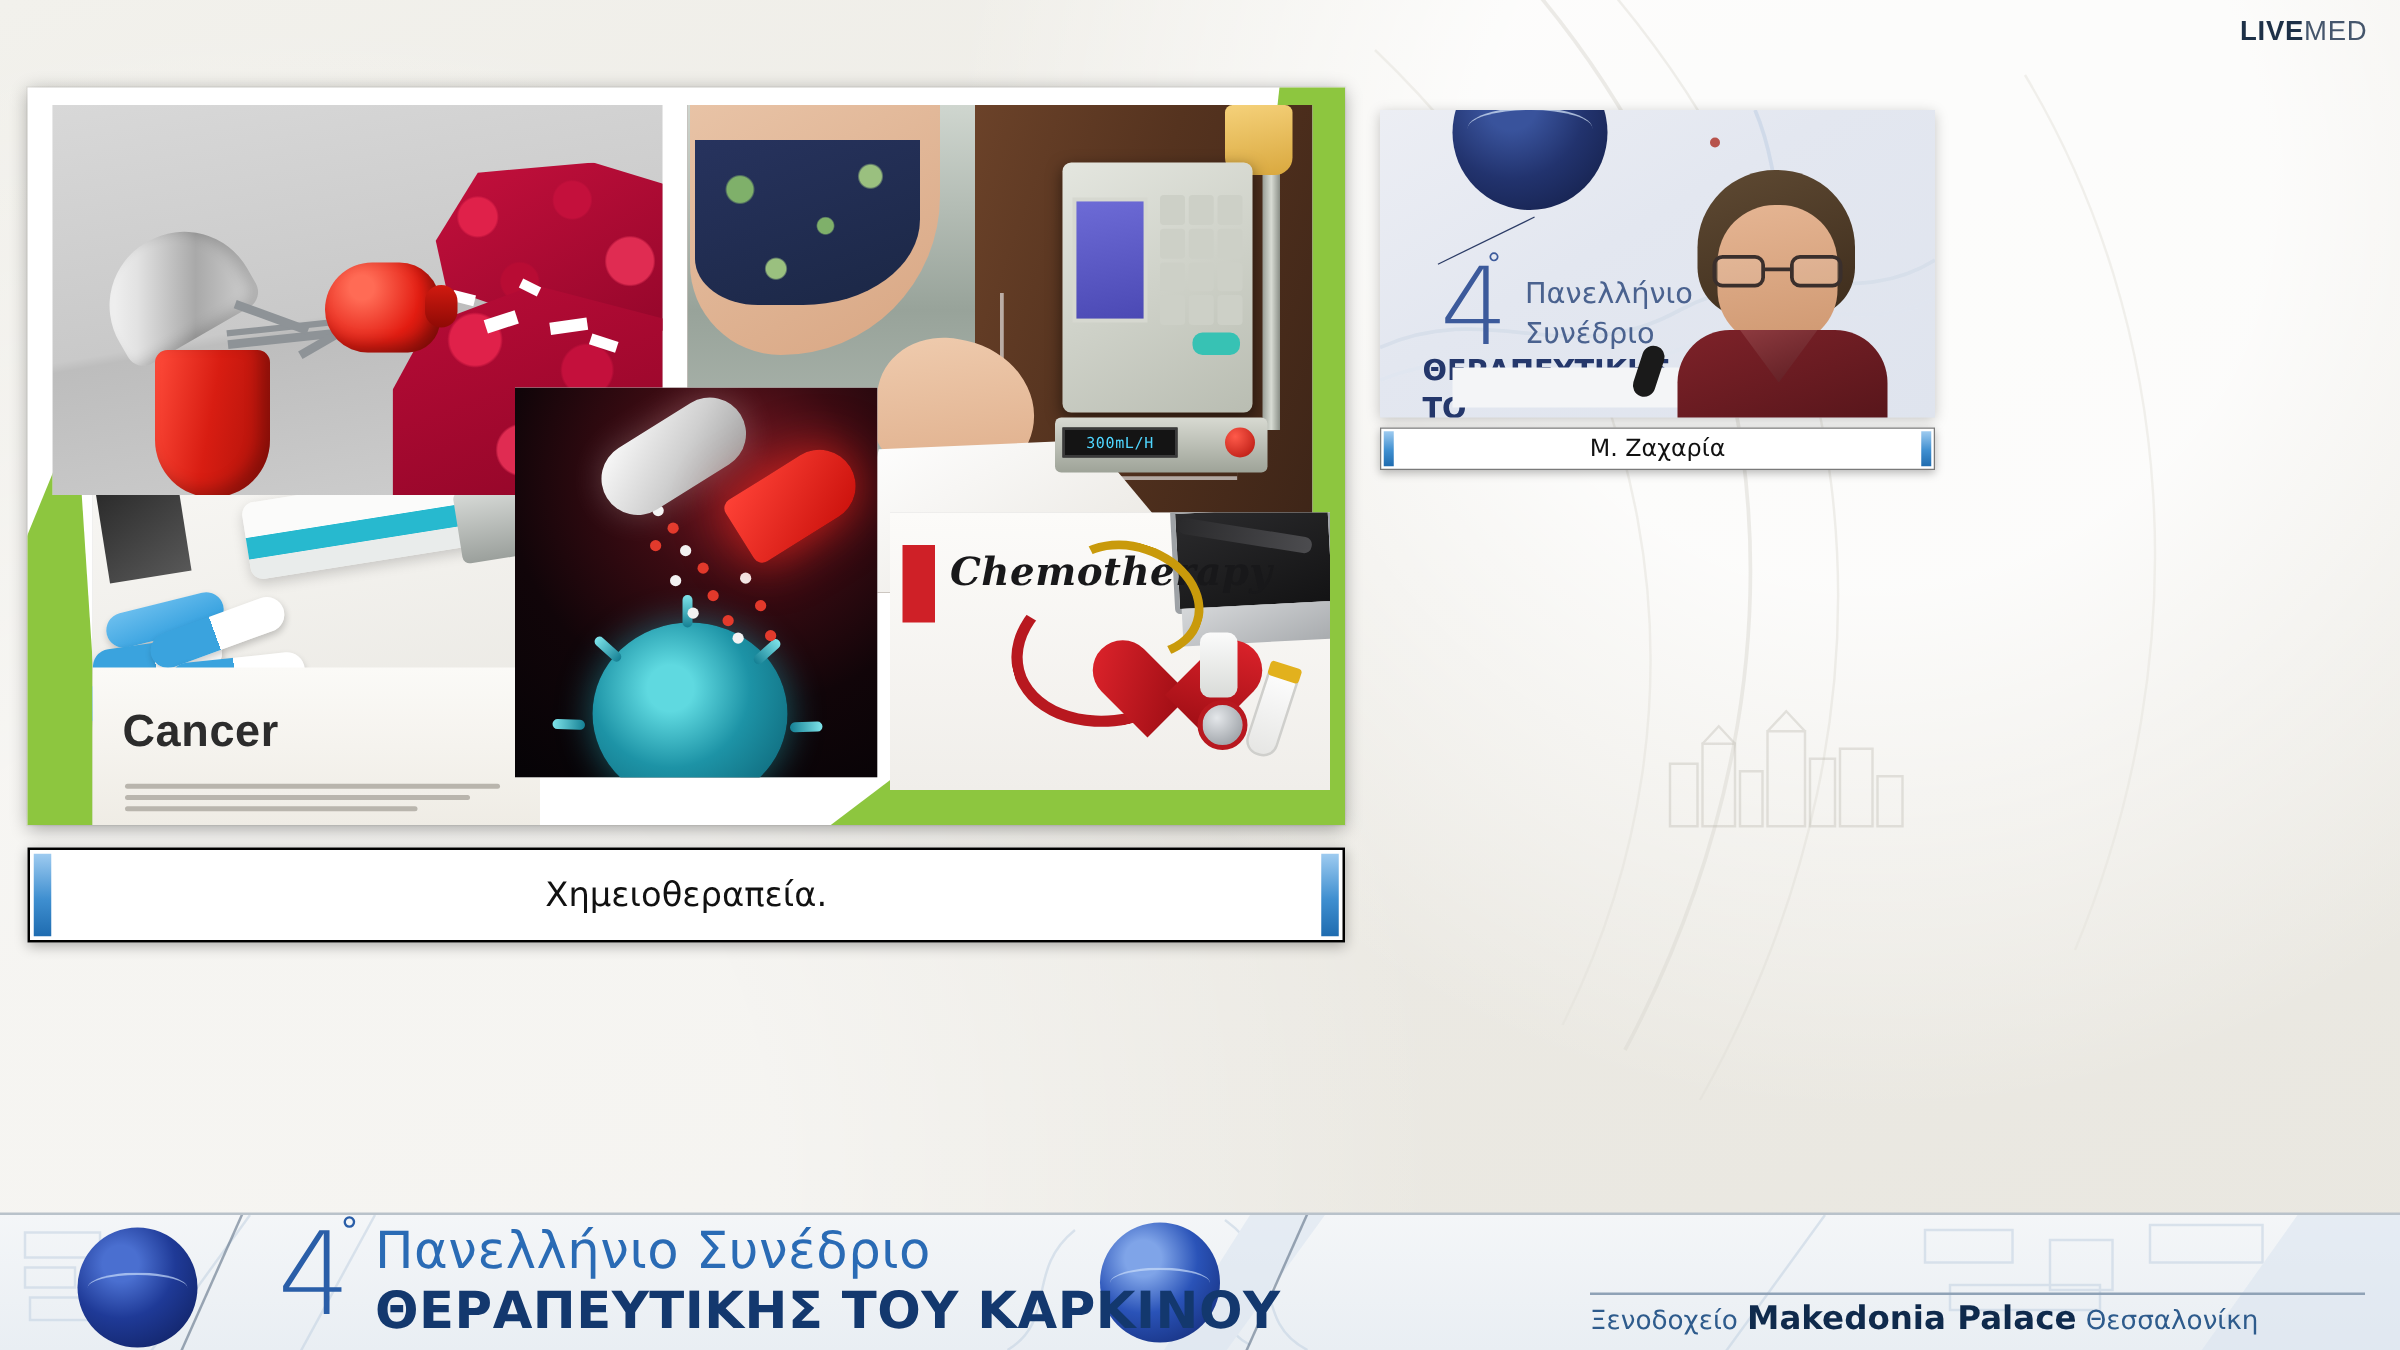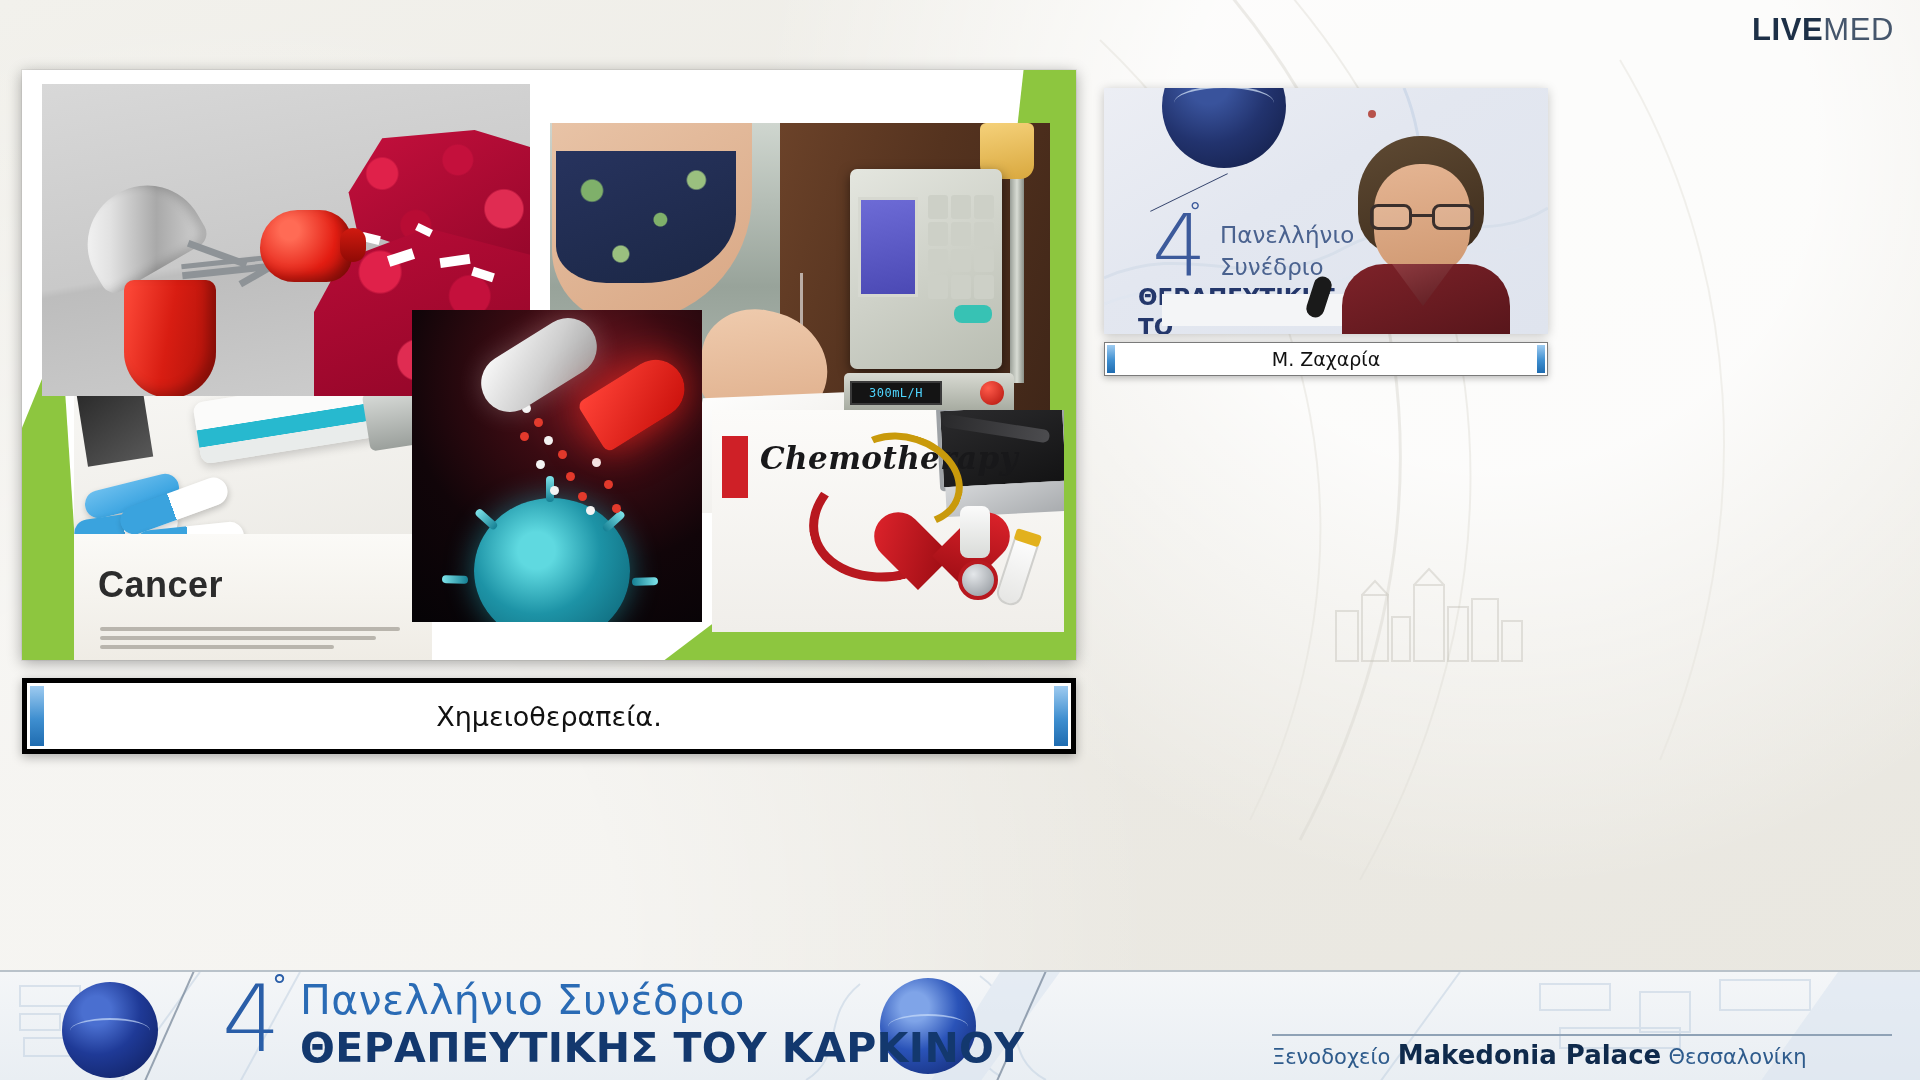--- a/index.html
+++ b/index.html
@@ -20,21 +20,21 @@
   }
   #bg-arcs { position:absolute; inset:0; opacity:.5; }
   #bg-city {
     position:absolute; left:1330px; top:555px; width:200px; height:110px;
     opacity:.35;
   }
 
   
   #livemed {
     position:absolute; right:26px; top:14px;
-    font-size:31px; letter-spacing:.6px; line-height:1;
+    font-size:22px; letter-spacing:.6px; line-height:1;
     color:#1d3047; white-space:nowrap;
   }
   #livemed .lm-live { font-weight:bold; }
   #livemed .lm-med  { font-weight:400; color:#45566c; }
 
   
   #slide-panel {
     position:absolute; left:22px; top:70px; width:1054px; height:590px;
     background:#ffffff;
     box-shadow:0 3px 14px rgba(0,0,0,.33), 0 0 0 1px rgba(0,0,0,.05);
@@ -122,21 +122,21 @@
       radial-gradient(circle at 44% 72%, #e02c52 0 10%, transparent 11%),
       radial-gradient(circle at 82% 74%, #b80c34 0 9%, transparent 10%),
       linear-gradient(160deg,#bb0c38,#8c0526);
     clip-path:polygon(12% 22%, 48% 6%, 100% 22%, 100% 100%, 0 100%, 0 48%);
   }
   .pp-shard {
     position:absolute; background:#fff; transform:rotate(var(--r,0deg));
   }
 
   
-  #photo-infusion { left:528px; top:14px; width:500px; height:390px;margin-top:39px; }
+  #photo-infusion { left:528px; top:14px; width:500px; height:390px; }
   .inf-bg { position:absolute; inset:0;
     background:linear-gradient(110deg,#4a2d1d 0%,#6b4229 36%,#55331f 62%,#3c2417 100%); }
   .inf-wall { position:absolute; left:0; top:0; width:46%; height:100%;
     background:linear-gradient(180deg,#cfd6cf,#98a39a 42%,#c3cbc4 100%); }
   .inf-arm {
     position:absolute; left:2px; top:0; width:200px; height:200px;
     background:linear-gradient(150deg,#e8c3a6,#d8a683);
     border-radius:0 0 70% 40%;
   }
   .inf-sleeve {
@@ -357,21 +357,21 @@
     transform:rotate(18deg);
   }
   .ch-tube i {
     position:absolute; left:-2px; top:-8px; width:26px; height:12px;
     background:#e2b11d; border-radius:3px;
   }
 
   
   #caption-bar {
     position:absolute; left:22px; top:678px; width:1054px; height:76px;
-    background:#ffffff; border:5px solid #000000;
+    background:#ffffff; border:2px solid #000000;
     box-shadow:0 3px 10px rgba(0,0,0,.3);
     display:flex; align-items:center; justify-content:center;
   }
   #caption-bar .grip {
     position:absolute; top:3px; bottom:3px; width:14px;
     background:linear-gradient(180deg,#9ecbf0,#3f8fd0 55%,#1f6cb0);
   }
   #caption-bar .grip.l { left:3px; }
   #caption-bar .grip.r { right:3px; }
   #caption-text {

